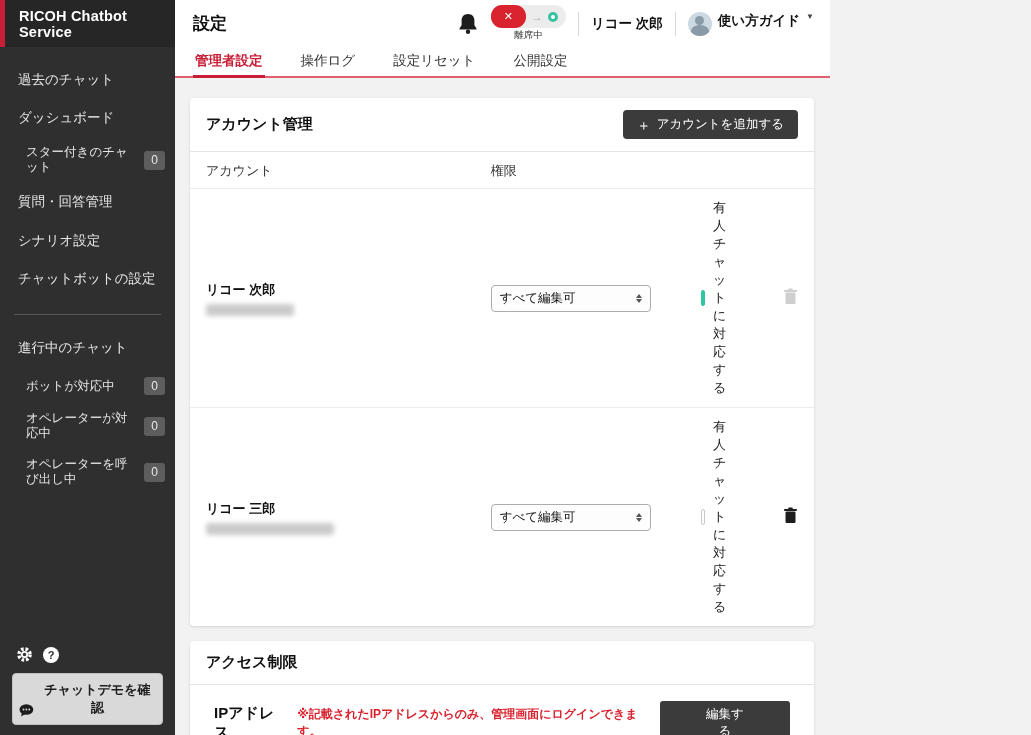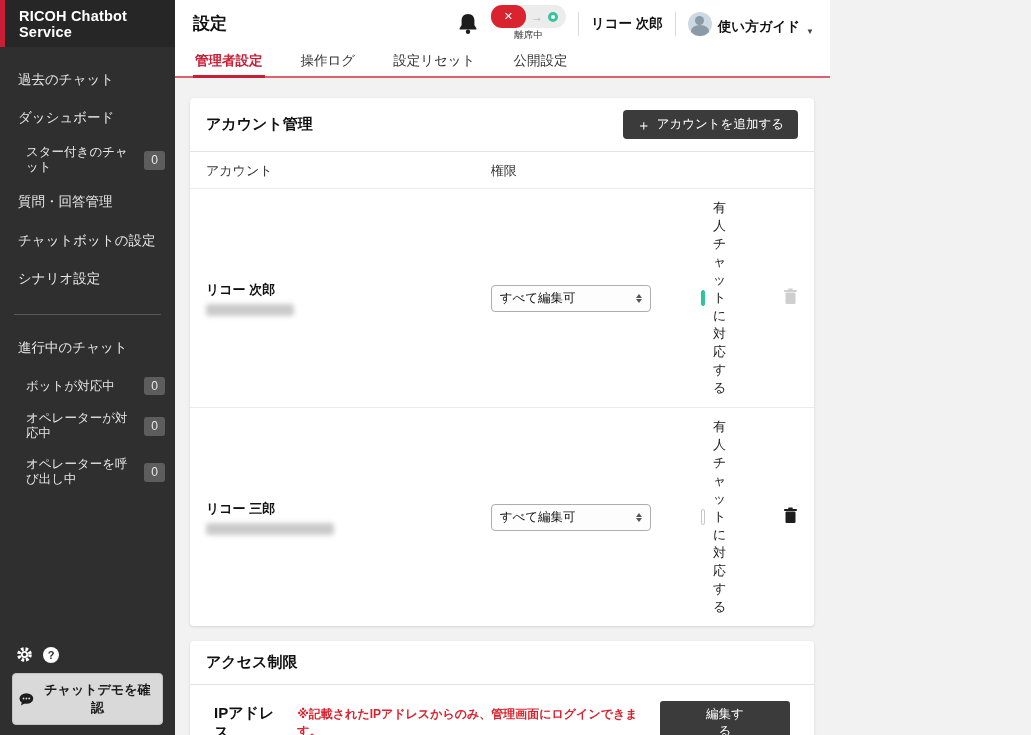--- a/index.html
+++ b/index.html
@@ -18,42 +18,42 @@
   .badge { background:#5d5d5d; color:#e9e9e9; font-size:12px; padding:2px 7px; border-radius:3px; margin-left:6px; }
   .divider { border-top:1px solid #585858; margin:16px 14px; }
   .section-title { padding:8px 18px 12px 18px; font-size:13.5px; }
   .spacer { flex:1; }
   .side-foot { padding:0 12px 10px 12px; }
   .foot-icons { display:flex; align-items:center; gap:10px; padding:0 4px 10px 4px; }
   .gear-svg { display:block; }
   .q-icon { width:16px; height:16px; border-radius:50%; background:#fff; color:#2f2f2f; font-weight:bold;
             font-size:11px; display:flex; align-items:center; justify-content:center; cursor:pointer; }
   .demo-btn { width:100%; background:#d9d9d9; border:1px solid #c2c2c2; color:#1d1d1d; font-weight:bold;
-              font-size:13px; border-radius:4px; padding:7px 6px; display:flex; align-items:center;
+              font-size:13px; border-radius:4px; padding:7px 6px; display:flex; align-items:flex-end;
               justify-content:center; gap:5px; cursor:pointer; }
 
   
   .main { flex:1; display:flex; flex-direction:column; min-width:0; }
   .topbar { height:47px; background:#fff; display:flex; align-items:center; padding:0 16px 0 18px; }
   .page-title { font-size:17px; font-weight:bold; color:#111; }
   .top-right { margin-left:auto; display:flex; align-items:center; gap:12px; }
   .status-ctl { display:flex; flex-direction:column; align-items:center; }
   .status-pill { background:#ececec; border-radius:12px; height:23px; display:flex; align-items:center;
                  padding:0 8px 0 0; gap:5px; cursor:pointer; }
   .x-pill { background:#d9232f; color:#fff; border-radius:11px; width:35px; height:23px; display:flex;
             align-items:center; justify-content:center; font-size:11px; font-weight:bold; }
   .arrow-glyph { color:#b3b3b3; font-size:12px; }
   .ring { width:10px; height:10px; border:3px solid #37c3a2; border-radius:50%; background:#fff; }
   .status-label { font-size:9.5px; color:#333; margin-top:1px; }
   .vsep { width:1px; height:24px; background:#d8d8d8; }
   .user-name { font-size:13.5px; font-weight:bold; color:#111; }
   .avatar { width:24px; height:24px; border-radius:50%; background:#cdd9e2; overflow:hidden; position:relative; }
   .avatar .head { position:absolute; top:4px; left:7.5px; width:9px; height:9px; border-radius:50%; background:#8a9aa6; }
   .avatar .body { position:absolute; top:13px; left:3px; width:18px; height:12px; border-radius:50% 50% 0 0; background:#8a9aa6; }
-  .guide { display:flex; align-items:flex-end; gap:6px; cursor:pointer; }
+  .guide { display:flex; align-items:flex-start; gap:6px; cursor:pointer; }
   .guide-label { font-size:13.5px; font-weight:bold; color:#111; }
   .caret { font-size:8px; color:#444; }
 
   .tabbar { background:#fff; display:flex; gap:34px; padding:0 0 0 18px; border-bottom:2px solid #e06070;
             position:relative; }
   .tab { font-size:13.5px; padding:5px 2px 6px 2px; cursor:pointer; color:#333; position:relative; }
   .tab.active { color:#c81e36; font-weight:bold; }
   .tab.active::after { content:""; position:absolute; left:0; right:0; bottom:-2px; height:3px; background:#c81e36; }
 
   .content { flex:1; overflow:auto; padding:20px 16px 0 15px; background:#f2f2f2; }
@@ -118,24 +118,24 @@
         <span>ダッシュボード</span>
       </div>
       <div class="nav-item sub">
         <span>スター付きのチャット</span>
         <span class="badge">0</span>
       </div>
       <div class="nav-item">
         <span>質問・回答管理</span>
       </div>
       <div class="nav-item">
+        <span>シナリオ設定</span>
+      </div>
+      <div class="nav-item">
         <span>チャットボットの設定</span>
-      </div>
-      <div class="nav-item">
-        <span>シナリオ設定</span>
       </div>
       <div class="divider"></div>
       <div class="section-title">進行中のチャット</div>
       <div class="nav-item sub">
         <span>ボットが対応中</span>
         <span class="badge">0</span>
       </div>
       <div class="nav-item sub">
         <span>オペレーターが対応中</span>
         <span class="badge">0</span>

